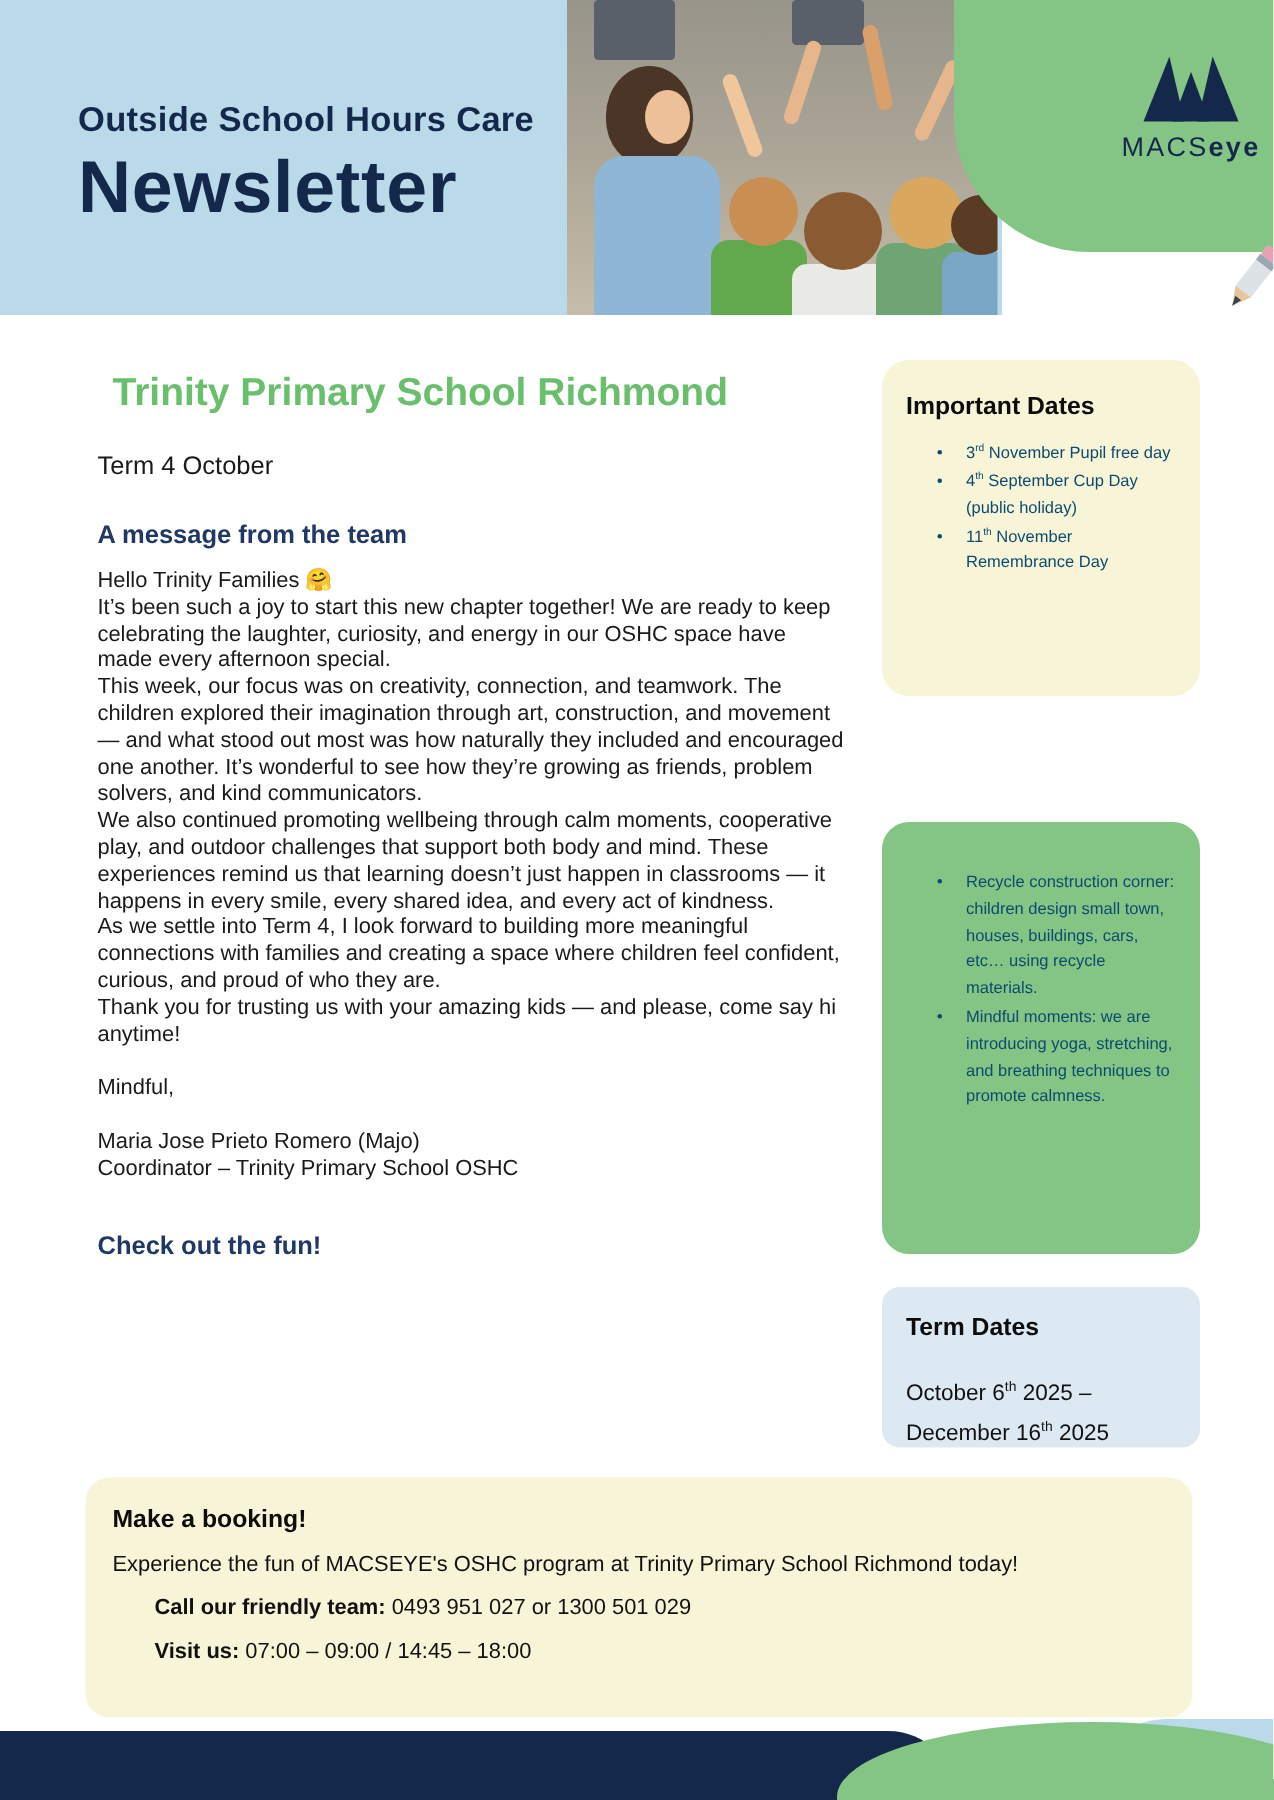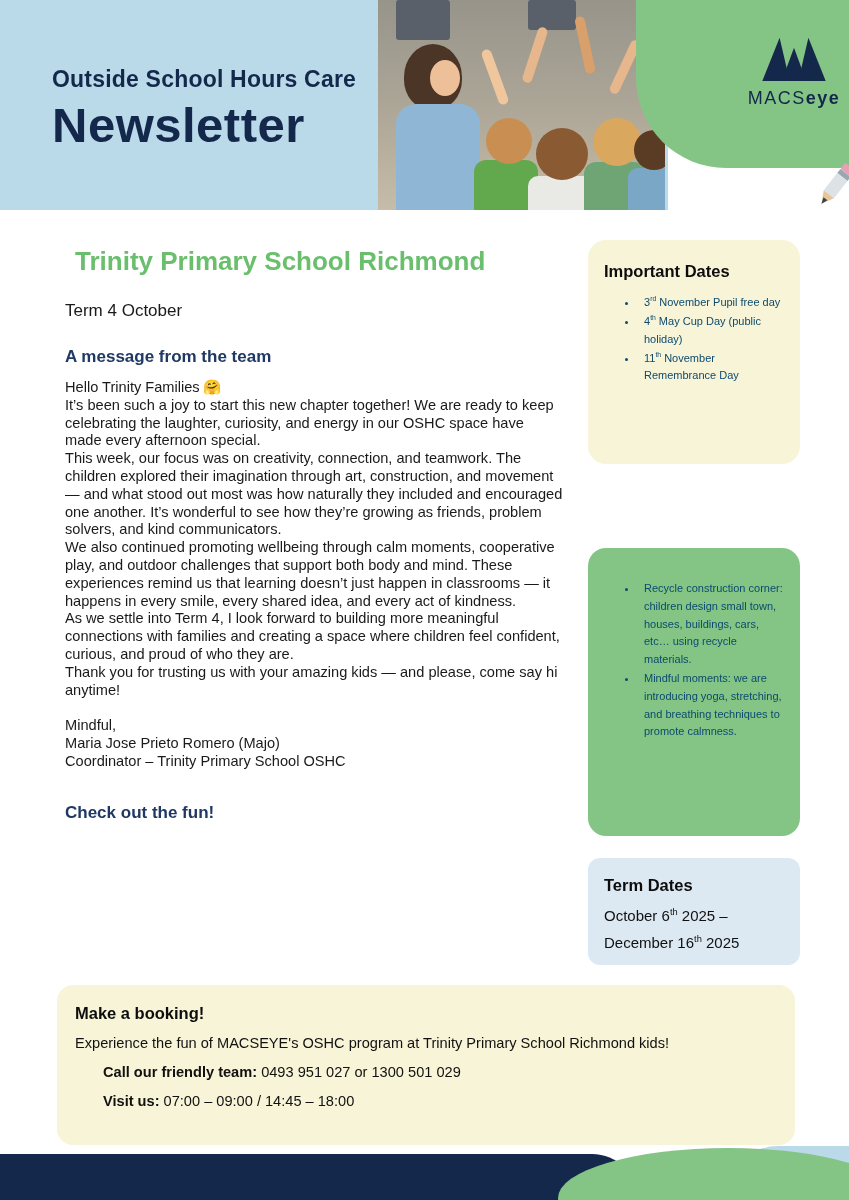--- a/index.html
+++ b/index.html
@@ -54,34 +54,34 @@
 
   .pencil{ position:absolute; right:-8px; top:162px; }
 
   
   .left-col{ position:absolute; left:65px; top:246px; width:498px; color:#1a1a1a; }
   .school-title{ color:#6abf6d; font-size:26px; font-weight:600; margin-left:10px; }
   .term-label{ font-size:17px; margin-top:24px; }
   .msg-heading{ color:#1f3864; font-size:17px; font-weight:bold; margin-top:26px; margin-bottom:12px; }
   .body-p{ font-size:14.6px; line-height:17.8px; }
   .signoff{ font-size:14.6px; line-height:17.8px; margin-top:18px; }
-  .sig-block{ font-size:14.6px; line-height:17.8px; }
+  .sig-block{ margin-top:18px; font-size:14.6px; line-height:17.8px; }
   .fun-heading{ color:#1f3864; font-size:17px; font-weight:bold; margin-top:32px; }
 
   
   .side-box{ position:absolute; left:588px; width:212px; border-radius:18px; padding:20px 16px; }
   .box-dates{ top:240px; height:224px; background:#f8f4d7; }
   .box-projects{ top:548px; height:288px; background:#84c585; }
   .box-term{ top:858px; height:107px; background:#dde9f2; border-radius:12px; padding:16px; }
   .side-box h3{ font-size:16.5px; font-weight:bold; color:#0d0d0d; line-height:1.35; }
   .side-list{ margin-top:12px; padding-left:34px; font-size:11px; line-height:17.8px; color:#0c4a6e; }
   .side-list li{ padding-left:6px; margin-bottom:1px; }
   sup{ font-size:.62em; vertical-align:super; line-height:0; }
   .term-line{ font-size:15px; line-height:21px; color:#111; margin-top:6px; }
-  .box-term .term-line:first-of-type{ margin-top:9px; }
+  .box-term .term-line:first-of-type{ margin-top:22px; }
 
   
   .booking{ position:absolute; left:57px; top:985px; width:738px; height:160px;
             background:#f8f4d7; border-radius:16px; padding:19px 18px; color:#111; }
   .booking h3{ font-size:16.5px; font-weight:bold; color:#0d0d0d; }
   .booking p{ font-size:14.6px; line-height:18px; margin-top:11px; }
   .blabel{ font-weight:bold;margin-left:28px; }
 
   
   .footer{ position:absolute; left:0; bottom:0; width:849px; height:62px; }
@@ -166,41 +166,41 @@
       <div>Coordinator – Trinity Primary School OSHC</div>
     </div>
 
     <h2 class="fun-heading">Check out the fun!</h2>
   </section>
 
   <aside class="side-box box-dates">
     <h3>Important Dates</h3>
     <ul class="side-list">
       <li><span>3</span><sup>rd</sup><span> November Pupil free day</span></li>
-      <li><span>4</span><sup>th</sup><span> May Cup Day (public holiday)</span></li>
+      <li><span>4</span><sup>th</sup><span> September Cup Day (public holiday)</span></li>
       <li><span>11</span><sup>th</sup><span> November Remembrance Day</span></li>
     </ul>
   </aside>
 
   <aside class="side-box box-projects">
     <ul class="side-list">
       <li>Recycle construction corner: children design small town, houses, buildings, cars, etc… using recycle materials.</li>
       <li>Mindful moments: we are introducing yoga, stretching, and breathing techniques to promote calmness.</li>
     </ul>
   </aside>
 
   <aside class="side-box box-term">
     <h3>Term Dates</h3>
     <div class="term-line"><span>October 6</span><sup>th</sup><span> 2025 –</span></div>
     <div class="term-line"><span>December 16</span><sup>th</sup><span> 2025</span></div>
   </aside>
 
   <section class="booking">
     <h3>Make a booking!</h3>
-    <p>Experience the fun of MACSEYE's OSHC program at Trinity Primary School Richmond kids!</p>
+    <p>Experience the fun of MACSEYE's OSHC program at Trinity Primary School Richmond today!</p>
     <p><span class="blabel">Call our friendly team:</span><span> 0493 951 027 or 1300 501 029</span></p>
     <p><span class="blabel">Visit us:</span><span> 07:00 – 09:00 / 14:45 – 18:00</span></p>
   </section>
 
   <footer class="footer">
     <div class="f-blue"></div>
     <div class="f-navy"></div>
     <div class="f-green"></div>
   </footer>
 

